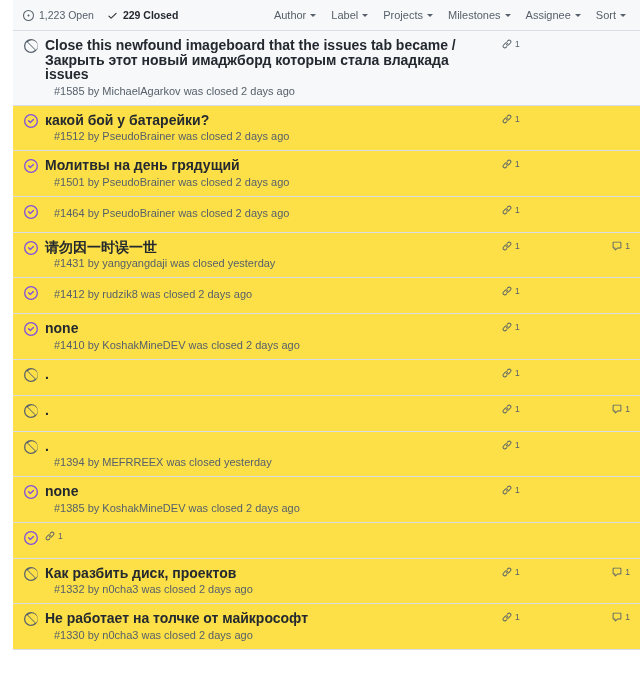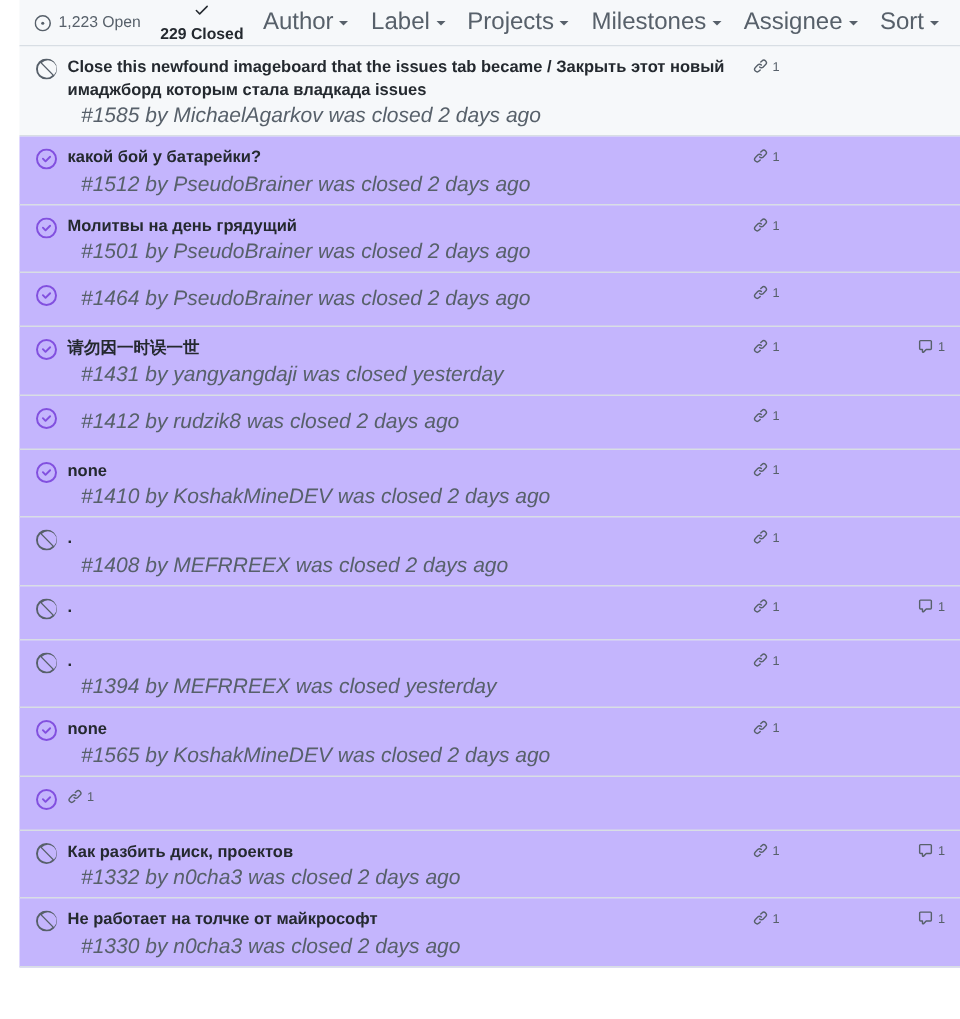--- a/index.html
+++ b/index.html
@@ -28,86 +28,85 @@
     padding: 0 9px 0 10px;
   }
   .states { display: flex; align-items: center; gap: 13px; }
   .state {
     display: flex; align-items: center; gap: 5px;
     font-size: 10.5px;
     color: #57606a;
     cursor: pointer;
     white-space: nowrap;
   }
-  .state.is-selected { color: #24292f; font-weight: bold; flex-direction: column; }
+  .state.is-selected { color: #24292f; font-weight: bold; }
   .state svg { display: block; }
 
   .filters {
     margin-left: auto;
     display: flex;
     align-items: center;
     gap: 15px;
     padding-right: 5px;
   }
   .filter {
     display: flex; align-items: center; gap: 4px;
-    font-size: 16px;
+    font-size: 11px;
     color: #57606a;
     cursor: pointer;
     white-space: nowrap;
     text-align: center;
   }
   .caret {
     width: 0; height: 0;
     border-left: 3.2px solid transparent;
     border-right: 3.2px solid transparent;
     border-top: 3.6px solid #57606a;
     display: block;
   }
 
   
   .issue-list { display: block; }
   .issue-row {
     display: flex;
     align-items: flex-start;
     padding: 7px 10px 7px 11px;
     border-bottom: 1px solid #d8dee4;
-    background: #c4b5fd;
+    background: #fde047;
     min-height: 36px;
   }
   .issue-row.highlighted { background: #f6f8fa; }
 
   .state-icon {
     flex: 0 0 auto;
     width: 14px; height: 14px;
     margin-top: 1px;
     margin-right: 7px;
   }
   .state-icon svg { display: block; }
 
   .issue-main {
     flex: 1 1 auto;
     min-width: 0;
     padding-right: 8px;
   }
   .issue-title {
-    font-size: 11px;
+    font-size: 14px;
     font-weight: bold;
     color: #24292f;
     line-height: 14.5px;
     cursor: pointer;
     word-wrap: break-word;
   }
   .issue-meta {
-    font-size: 14px;
+    font-size: 11px;
     color: #57606a;
     line-height: 13px;
     margin-top: 3px;
     padding-left: 9px;
-    font-style: italic;
   }
 
   .issue-aside {
     flex: 0 0 auto;
     width: 128px;
     display: flex;
     align-items: flex-start;
     margin-top: 1px;
   }
   .counter {
@@ -388,21 +387,20 @@
       </div>
       <div class="issue-row">
         <span class="state-icon">
           <svg width="14" height="14" viewBox="0 0 16 16" fill="#57606a">
             <path d="M2.343 13.657A8 8 0 1113.657 2.343 8 8 0 012.343 13.657zM6.03 4.97a.75.75 0 00-1.06 1.06L6.94 8 4.97 9.97a.75.75 0 101.06 1.06L8 9.06l1.97 1.97a.75.75 0 101.06-1.06L9.06 8l1.97-1.97a.75.75 0 10-1.06-1.06L8 6.94 6.03 4.97z" style="display:none"></path>
             <path d="M8 0a8 8 0 110 16A8 8 0 018 0zM1.5 8a6.5 6.5 0 0011.02 4.677L3.323 3.48A6.472 6.472 0 001.5 8zm2.98-4.677l9.197 9.197A6.5 6.5 0 004.48 3.323z"></path>
           </svg>
         </span>
         <div class="issue-main">
           <div class="issue-title">.</div>
-          <div class="issue-meta">#1408 by MEFRREEX was closed 2 days ago</div>
         </div>
         <div class="issue-aside">
           <span class="counter links">
             <span>
               <svg width="10" height="10" viewBox="0 0 16 16" fill="#57606a">
                 <path d="M7.775 3.275a.75.75 0 001.06 1.06l1.25-1.25a2 2 0 112.83 2.83l-2.5 2.5a2 2 0 01-2.83 0 .75.75 0 00-1.06 1.06 3.5 3.5 0 004.95 0l2.5-2.5a3.5 3.5 0 00-4.95-4.95l-1.25 1.25zm-4.69 9.64a2 2 0 010-2.83l2.5-2.5a2 2 0 012.83 0 .75.75 0 001.06-1.06 3.5 3.5 0 00-4.95 0l-2.5 2.5a3.5 3.5 0 004.95 4.95l1.25-1.25a.75.75 0 00-1.06-1.06l-1.25 1.25a2 2 0 01-2.83 0z"></path>
               </svg>
             </span>
             <span>1</span>
           </span>
@@ -477,21 +475,21 @@
       </div>
       <div class="issue-row">
         <span class="state-icon">
           <svg width="14" height="14" viewBox="0 0 16 16" fill="#8250df">
             <path d="M11.28 6.78a.75.75 0 00-1.06-1.06L7.25 8.69 5.78 7.22a.75.75 0 00-1.06 1.06l2 2a.75.75 0 001.06 0l3.5-3.5z"></path>
             <path d="M16 8A8 8 0 110 8a8 8 0 0116 0zm-1.5 0a6.5 6.5 0 10-13 0 6.5 6.5 0 0013 0z"></path>
           </svg>
         </span>
         <div class="issue-main">
           <div class="issue-title">none</div>
-          <div class="issue-meta">#1565 by KoshakMineDEV was closed 2 days ago</div>
+          <div class="issue-meta">#1385 by KoshakMineDEV was closed 2 days ago</div>
         </div>
         <div class="issue-aside">
           <span class="counter links">
             <span>
               <svg width="10" height="10" viewBox="0 0 16 16" fill="#57606a">
                 <path d="M7.775 3.275a.75.75 0 001.06 1.06l1.25-1.25a2 2 0 112.83 2.83l-2.5 2.5a2 2 0 01-2.83 0 .75.75 0 00-1.06 1.06 3.5 3.5 0 004.95 0l2.5-2.5a3.5 3.5 0 00-4.95-4.95l-1.25 1.25zm-4.69 9.64a2 2 0 010-2.83l2.5-2.5a2 2 0 012.83 0 .75.75 0 001.06-1.06 3.5 3.5 0 00-4.95 0l-2.5 2.5a3.5 3.5 0 004.95 4.95l1.25-1.25a.75.75 0 00-1.06-1.06l-1.25 1.25a2 2 0 01-2.83 0z"></path>
               </svg>
             </span>
             <span>1</span>
           </span>

